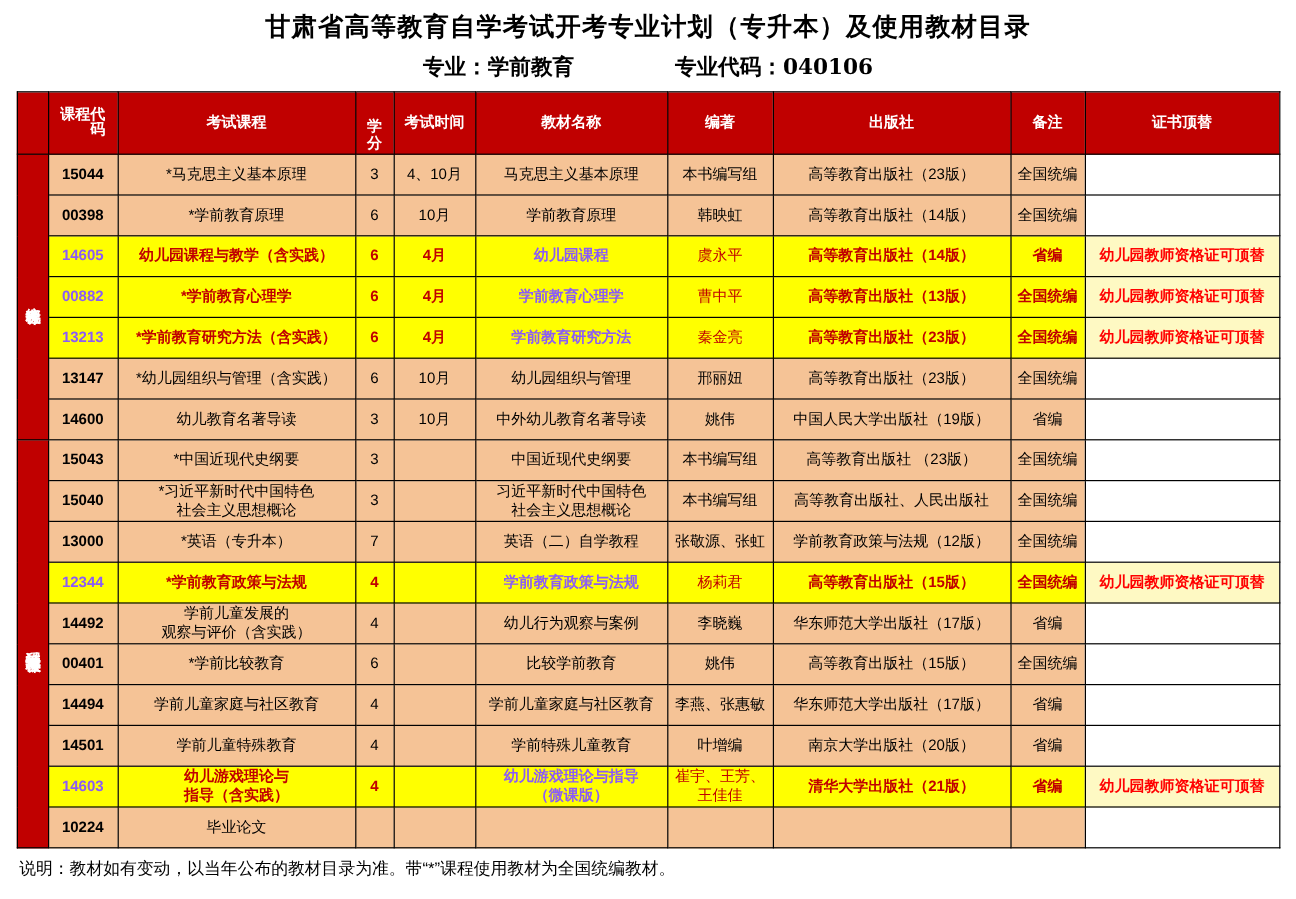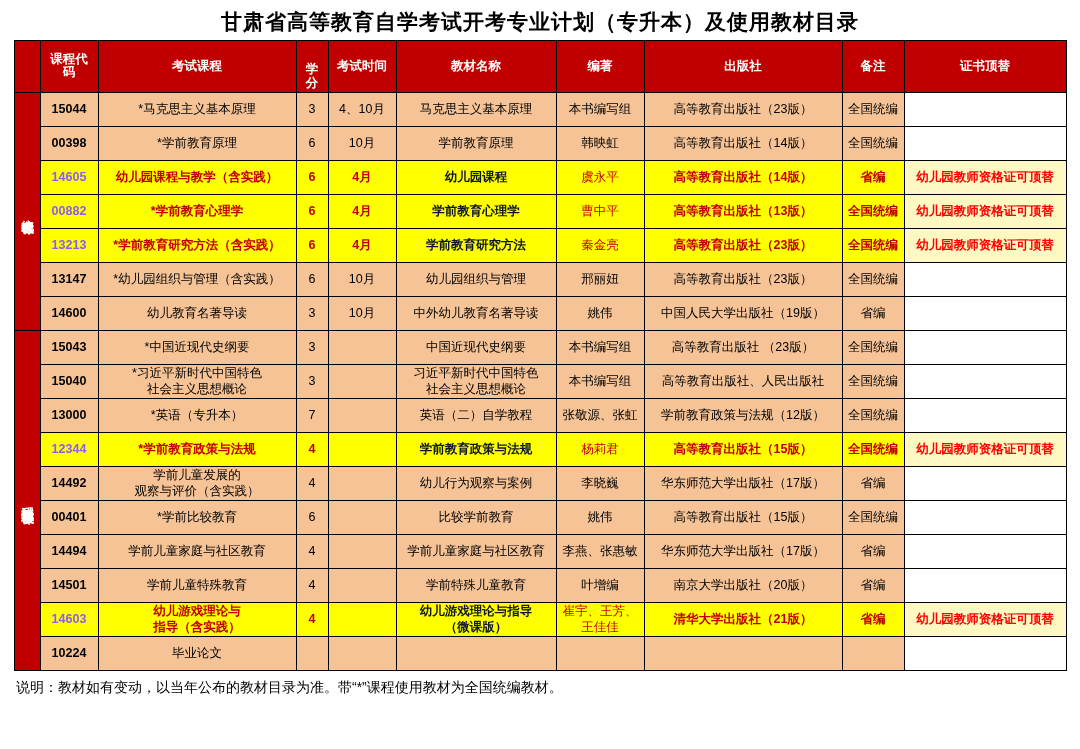--- a/index.html
+++ b/index.html
@@ -61,21 +61,21 @@
     line-height:1.15;
     letter-spacing:0px;
   }
   tbody tr td{background:#f5c396;height:31px;}
   tr.hl td{background:#ffff00;}
   td.code{font-weight:bold;margin-left:40px;}
   tr.hl td.code{color:#8b5cf6;font-weight:bold;}
   tr.hl td.course{color:#c00000;font-weight:bold;}
   tr.hl td.time{color:#c00000;font-weight:bold;}
   tr.hl td.credit{color:#c00000;font-weight:bold;}
-  tr.hl td.book{color:#0f172a;font-weight:bold;}
+  tr.hl td.book{color:#8b5cf6;font-weight:bold;}
   tr.hl td.author{color:#c00000;font-weight:normal;}
   tr.hl td.press{color:#c00000;font-weight:bold;}
   tr.hl td.remark{color:#c00000;font-weight:bold;}
   td.cert{color:#ff0000;font-weight:bold;font-size:12px;}
   tr:not(.hl) td.cert{background:#ffffff;}
   tr.hl td.cert{background:#fef9c3;}
   .thick-bottom td{border-bottom:3px solid #000;}
   .note{
     font-size:14px;
     padding:7px 16px 0 16px;
@@ -83,38 +83,42 @@
   }
   .two-line{line-height:1.18;}
 </style>
 </head>
 <body>
 
 <div class="page">
 
   <div class="title">甘肃省高等教育自学考试开考专业计划（专升本）及使用教材目录</div>
 
+  <div class="subtitle-row">
+    <span>专业：学前教育</span>
+    <span>专业代码：040106</span>
+  </div>
 
   <table class="main">
     <colgroup>
       <col style="width:26px">
       <col style="width:58px">
       <col style="width:198px">
       <col style="width:32px">
       <col style="width:68px">
       <col style="width:160px">
       <col style="width:88px">
       <col style="width:198px">
       <col style="width:62px">
       <col style="width:162px">
     </colgroup>
     <thead>
       <tr>
         <th style="background:#c00000;border:1px solid #000;"></th>
-        <th class="two-line"><span style="display:inline-block;width:3em;line-height:1.1;">课程代码</span></th>
+        <th class="two-line"><span style="display:inline-block;width:3em;line-height:1.1;text-align:right;">课程代码</span></th>
         <th>考试课程</th>
         <th class="two-line"><span style="display:inline-block;width:1em;line-height:1.1;margin-top:21px;">学分</span></th>
         <th>考试时间</th>
         <th>教材名称</th>
         <th>编著</th>
         <th>出版社</th>
         <th>备注</th>
         <th>证书顶替</th>
       </tr>
     </thead>

